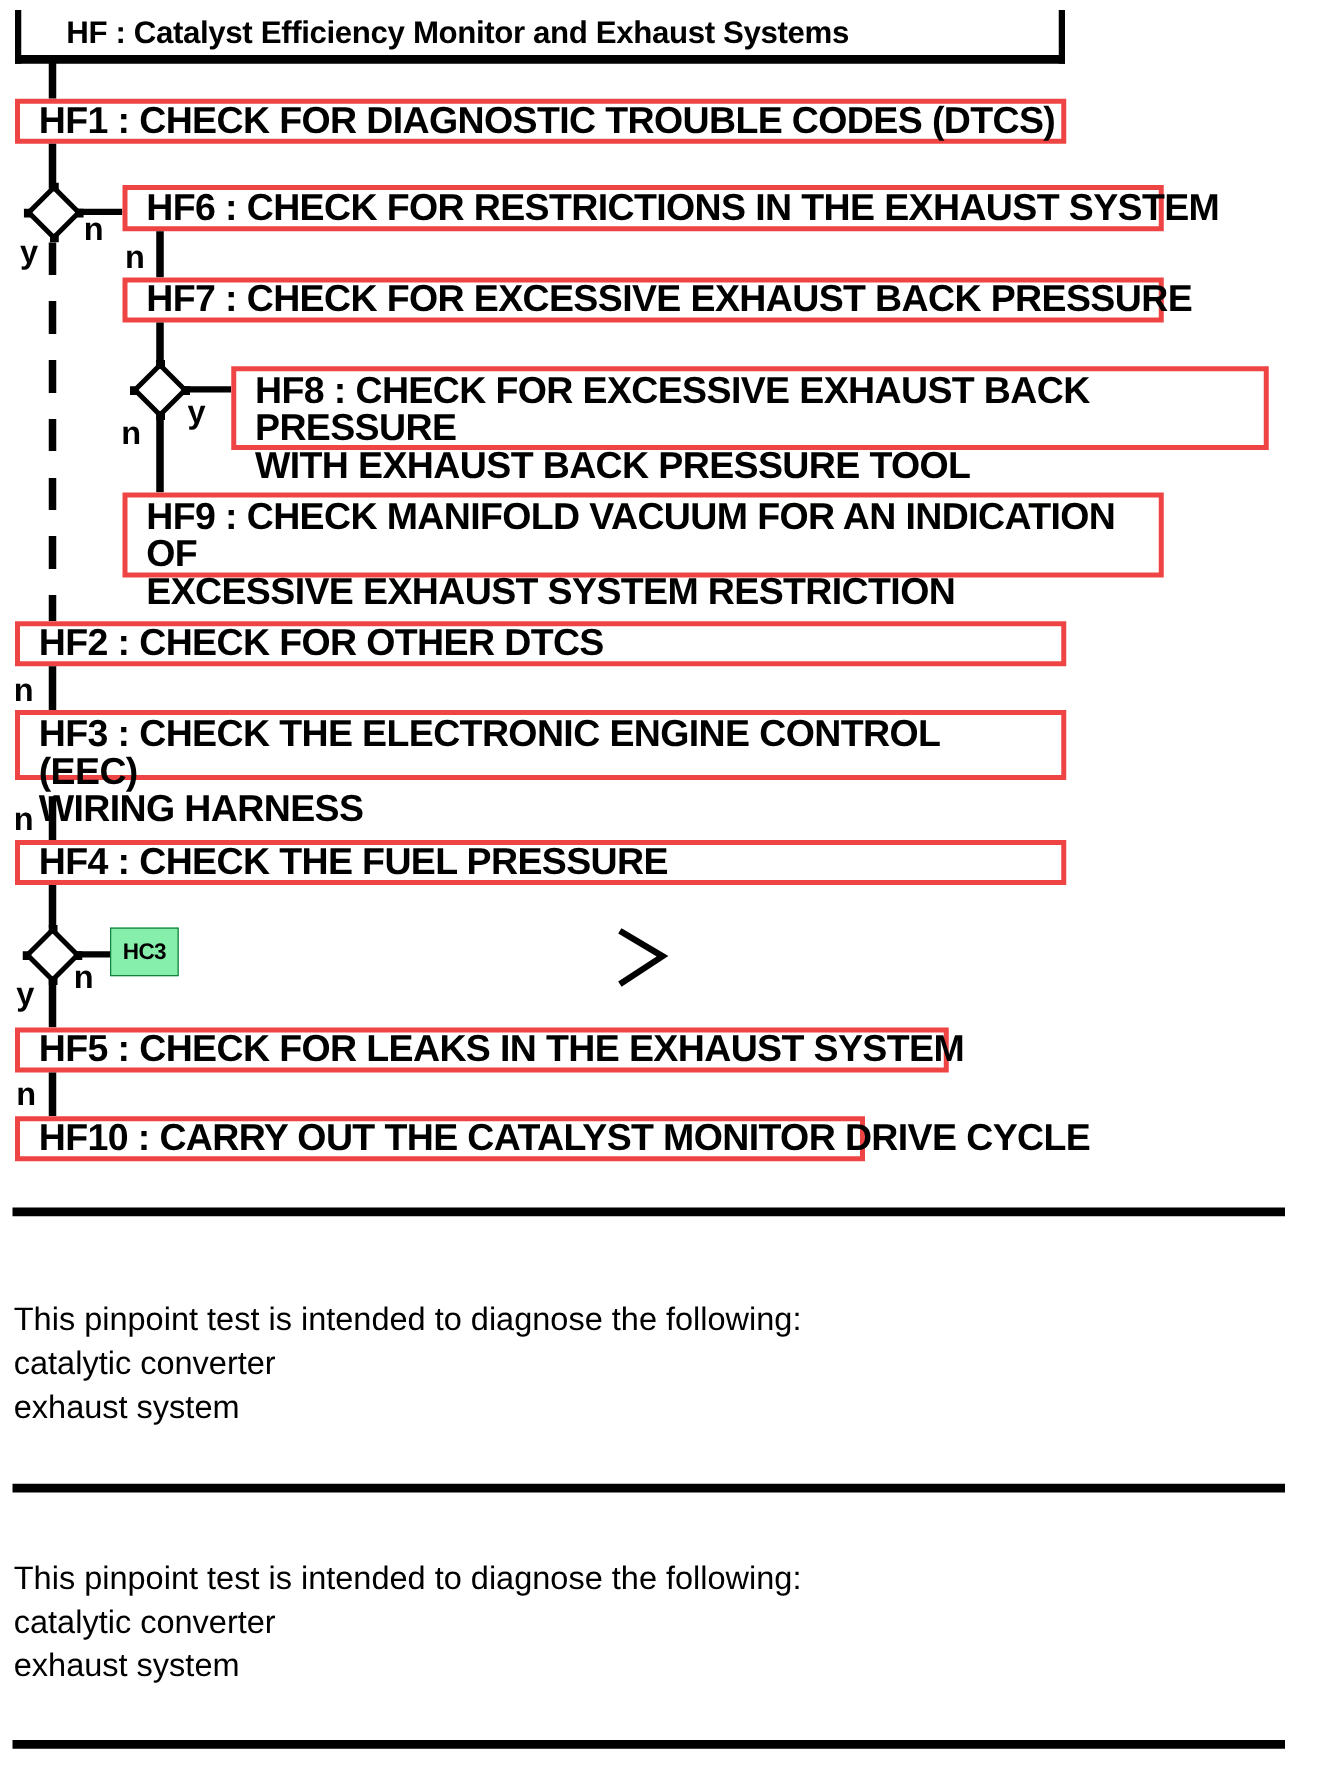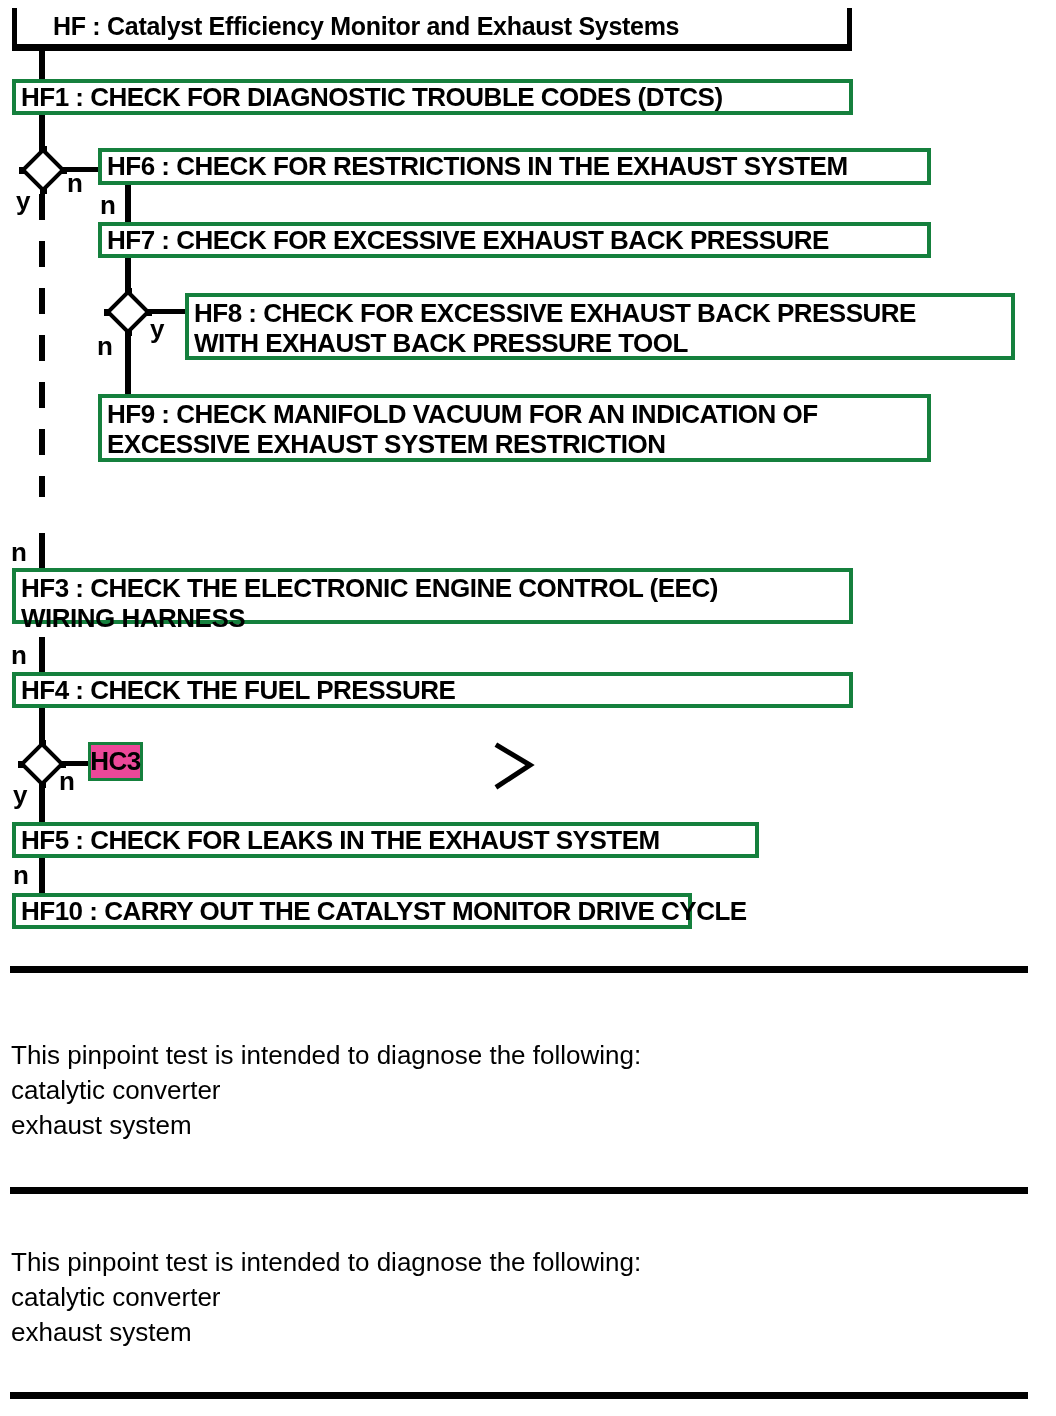--- a/index.html
+++ b/index.html
@@ -4,36 +4,36 @@
 <style>
   html,body{margin:0;padding:0;background:#ffffff;}
   #page{
     position:relative;width:1056px;height:1416px;background:#ffffff;
     font-family:"Liberation Sans","DejaVu Sans",sans-serif;color:#000;
     overflow:hidden;
   }
   
   .box{
     position:absolute;box-sizing:border-box;background:#fff;
-    border:4px solid #15803d;font-weight:bold;font-size:26px;
-    display:flex;align-items:center;padding:0 5px;white-space:nowrap;
+    border:4px solid #ef4444;font-weight:bold;font-size:30px;
+    display:flex;align-items:center;padding:0 15px;white-space:nowrap;
     letter-spacing:-0.5px;
   }
   .box.multi{
     display:block;white-space:pre-line;line-height:30px;padding-top:1px;
   }
   .title-box{
     position:absolute;box-sizing:border-box;background:#fff;
     border-left:5px solid #000;border-right:5px solid #000;border-bottom:7px solid #000;
     font-weight:bold;font-size:25px;display:flex;align-items:center;padding:0 6px;
     white-space:nowrap;letter-spacing:-0.3px;
   }
   .ref-box{
-    position:absolute;box-sizing:border-box;background:#ec4899;border:3px solid #15803d;
-    font-weight:bold;font-size:26px;display:flex;align-items:center;justify-content:center;
+    position:absolute;box-sizing:border-box;background:#86efac;border:1px solid #15803d;
+    font-weight:bold;font-size:18px;display:flex;align-items:center;justify-content:center;
     letter-spacing:-0.5px;
   }
   
   .vline{position:absolute;width:6px;background:#000;}
   .hline{position:absolute;height:5px;background:#000;}
   .vdash{
     position:absolute;width:6px;
     background:repeating-linear-gradient(to bottom,#000 0 26px,transparent 26px 47px);
   }
   .lab{
@@ -95,20 +95,21 @@
   <div class="box multi" style="left:185px;top:293px;width:830px;height:67px;">HF8 : CHECK FOR EXCESSIVE EXHAUST BACK PRESSURE
 WITH EXHAUST BACK PRESSURE TOOL</div>
 
   <div class="vline" style="left:125px;top:331px;height:63px;"></div>
 
   <div class="box multi" style="left:98px;top:394px;width:833px;height:68px;">HF9 : CHECK MANIFOLD VACUUM FOR AN INDICATION OF
 EXCESSIVE EXHAUST SYSTEM RESTRICTION</div>
 
   <div class="vdash" style="left:39px;top:194px;height:303px;"></div>
 
+  <div class="box" style="left:12px;top:497px;width:841px;height:36px;">HF2 : CHECK FOR OTHER DTCS</div>
   <div class="lab" style="left:11px;top:539px;">n</div>
   <div class="vline" style="left:39px;top:533px;height:35px;"></div>
 
   <div class="box multi" style="left:12px;top:568px;width:841px;height:56px;">HF3 : CHECK THE ELECTRONIC ENGINE CONTROL (EEC)
 WIRING HARNESS</div>
   <div class="lab" style="left:11px;top:642px;">n</div>
   <div class="vline" style="left:39px;top:637px;height:35px;"></div>
 
   <div class="box" style="left:12px;top:672px;width:841px;height:36px;">HF4 : CHECK THE FUEL PRESSURE</div>
 

